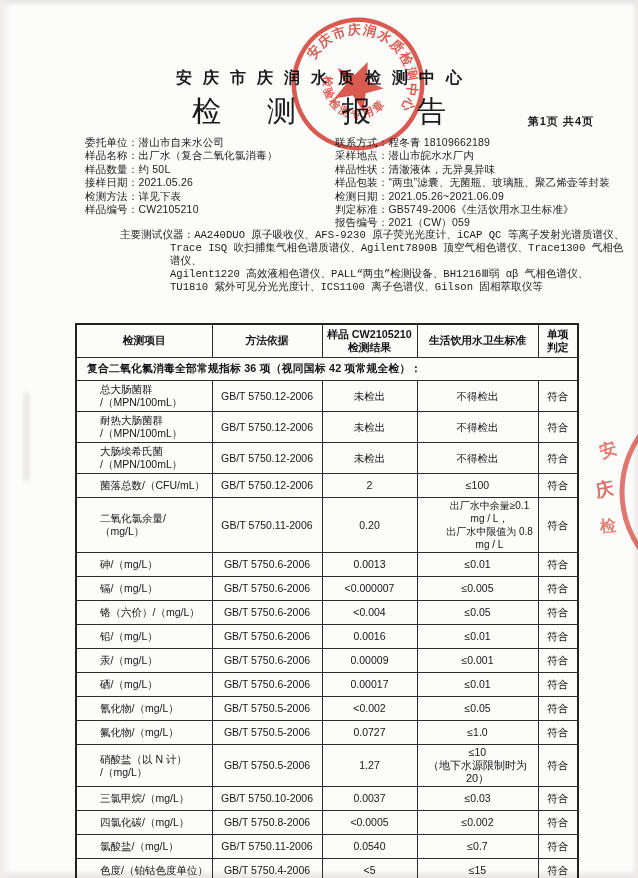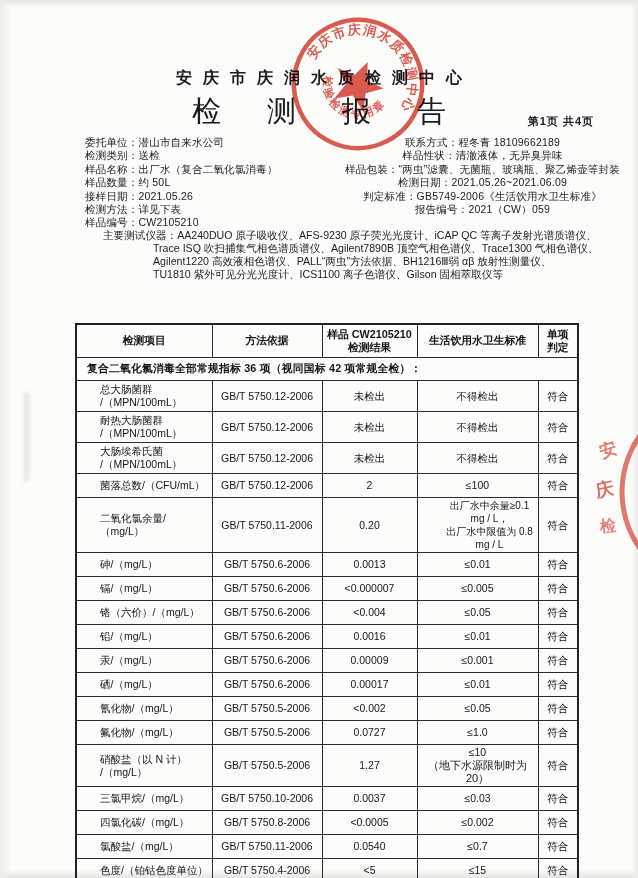--- a/index.html
+++ b/index.html
@@ -28,26 +28,26 @@
   .page-info{
     position:absolute;top:114px;right:44px;font-size:11px;font-weight:600;letter-spacing:1px;
   }
 
   .info-grid{
     position:absolute;top:136px;left:85px;width:545px;
     display:flex;font-size:10.5px;line-height:13.4px;font-weight:500;
   }
   .info-col{white-space:nowrap;}
   .info-col.left{width:250px;flex:none;}
-  .info-col.right{flex:1;text-align:center;}
+  .info-col.right{flex:1;}
   .info-line span{letter-spacing:.2px;}
 
   .instruments{
-    position:absolute;top:229px;left:103px;width:505px;
-    font-size:10.6px;line-height:12.9px;font-weight:500;
+    position:absolute;top:229px;left:120px;width:505px;
+    font-size:10.6px;line-height:12.9px;font-weight:500;font-family:Liberation Mono, monospace;
   }
   .instruments .cont{padding-left:50px;}
 
   .report-table{
     position:absolute;top:277px;left:75px;width:502px;
     border-collapse:collapse;table-layout:fixed;
     font-size:10.5px;color:#151517;
   }
   .report-table th,.report-table td{
     border:1px solid #2b2b2d;padding:1px 3px;vertical-align:middle;text-align:center;
@@ -104,52 +104,52 @@
     <circle cx="128" cy="89" r="98" fill="none" stroke="#d63a2e" stroke-width="5" opacity="0.8"></circle>
     <text x="8" y="52" font-size="17" fill="#d63a2e" opacity="0.8" font-weight="700" transform="rotate(-18 18 48)" font-family="Liberation Sans, DejaVu Sans, sans-serif">安</text>
     <text x="4" y="92" font-size="18" fill="#d63a2e" opacity="0.85" font-weight="700" transform="rotate(-12 14 88)" font-family="Liberation Sans, DejaVu Sans, sans-serif">庆</text>
     <text x="8" y="128" font-size="16" fill="#d63a2e" opacity="0.75" font-weight="700" transform="rotate(-6 18 124)" font-family="Liberation Sans, DejaVu Sans, sans-serif">检</text>
   </svg>
 
   <div class="info-grid">
     <div class="info-col left" id="info-left">
     <div class="info-line"><span class="lbl">委托单位：</span><span class="val">潜山市自来水公司</span></div>
 
-    <div class="info-line"><span class="lbl">检测类别：</span><span class="val">送检</span></div>
 
     <div class="info-line"><span class="lbl">样品名称：</span><span class="val">出厂水（复合二氧化氯消毒）</span></div>
 
     <div class="info-line"><span class="lbl">样品数量：</span><span class="val">约 50L</span></div>
 
     <div class="info-line"><span class="lbl">接样日期：</span><span class="val">2021.05.26</span></div>
 
     <div class="info-line"><span class="lbl">检测方法：</span><span class="val">详见下表</span></div>
 
     <div class="info-line"><span class="lbl">样品编号：</span><span class="val">CW2105210</span></div>
   </div>
     <div class="info-col right" id="info-right">
     <div class="info-line"><span class="lbl">联系方式：</span><span class="val">程冬青 18109662189</span></div>
 
+    <div class="info-line"><span class="lbl">采样地点：</span><span class="val">潜山市皖水水厂内</span></div>
 
     <div class="info-line"><span class="lbl">样品性状：</span><span class="val">清澈液体，无异臭异味</span></div>
 
     <div class="info-line"><span class="lbl">样品包装：</span><span class="val">“两虫”滤囊、无菌瓶、玻璃瓶、聚乙烯壶等封装</span></div>
 
     <div class="info-line"><span class="lbl">检测日期：</span><span class="val">2021.05.26~2021.06.09</span></div>
 
     <div class="info-line"><span class="lbl">判定标准：</span><span class="val">GB5749-2006《生活饮用水卫生标准》</span></div>
 
     <div class="info-line"><span class="lbl">报告编号：</span><span class="val">2021（CW）059</span></div>
   </div>
   </div>
 
   <div class="instruments" id="instruments">
       <div>主要测试仪器：AA240DUO 原子吸收仪、AFS-9230 原子荧光光度计、iCAP QC 等离子发射光谱质谱仪、</div>
       <div class="cont">Trace ISQ 吹扫捕集气相色谱质谱仪、Agilent7890B 顶空气相色谱仪、Trace1300 气相色谱仪、</div>
-      <div class="cont">Agilent1220 高效液相色谱仪、PALL“两虫”方法依据、BH1216Ⅲ弱 αβ 放射性测量仪、</div>
+      <div class="cont">Agilent1220 高效液相色谱仪、PALL“两虫”检测设备、BH1216Ⅲ弱 αβ 气相色谱仪、</div>
       <div class="cont">TU1810 紫外可见分光光度计、ICS1100 离子色谱仪、Gilson 固相萃取仪等</div>
     </div>
 
   <table class="report-table">
     <colgroup>
       <col style="width:136px">
         <col style="width:110px">
         <col style="width:95px">
         <col style="width:121px">
         <col style="width:40px">

